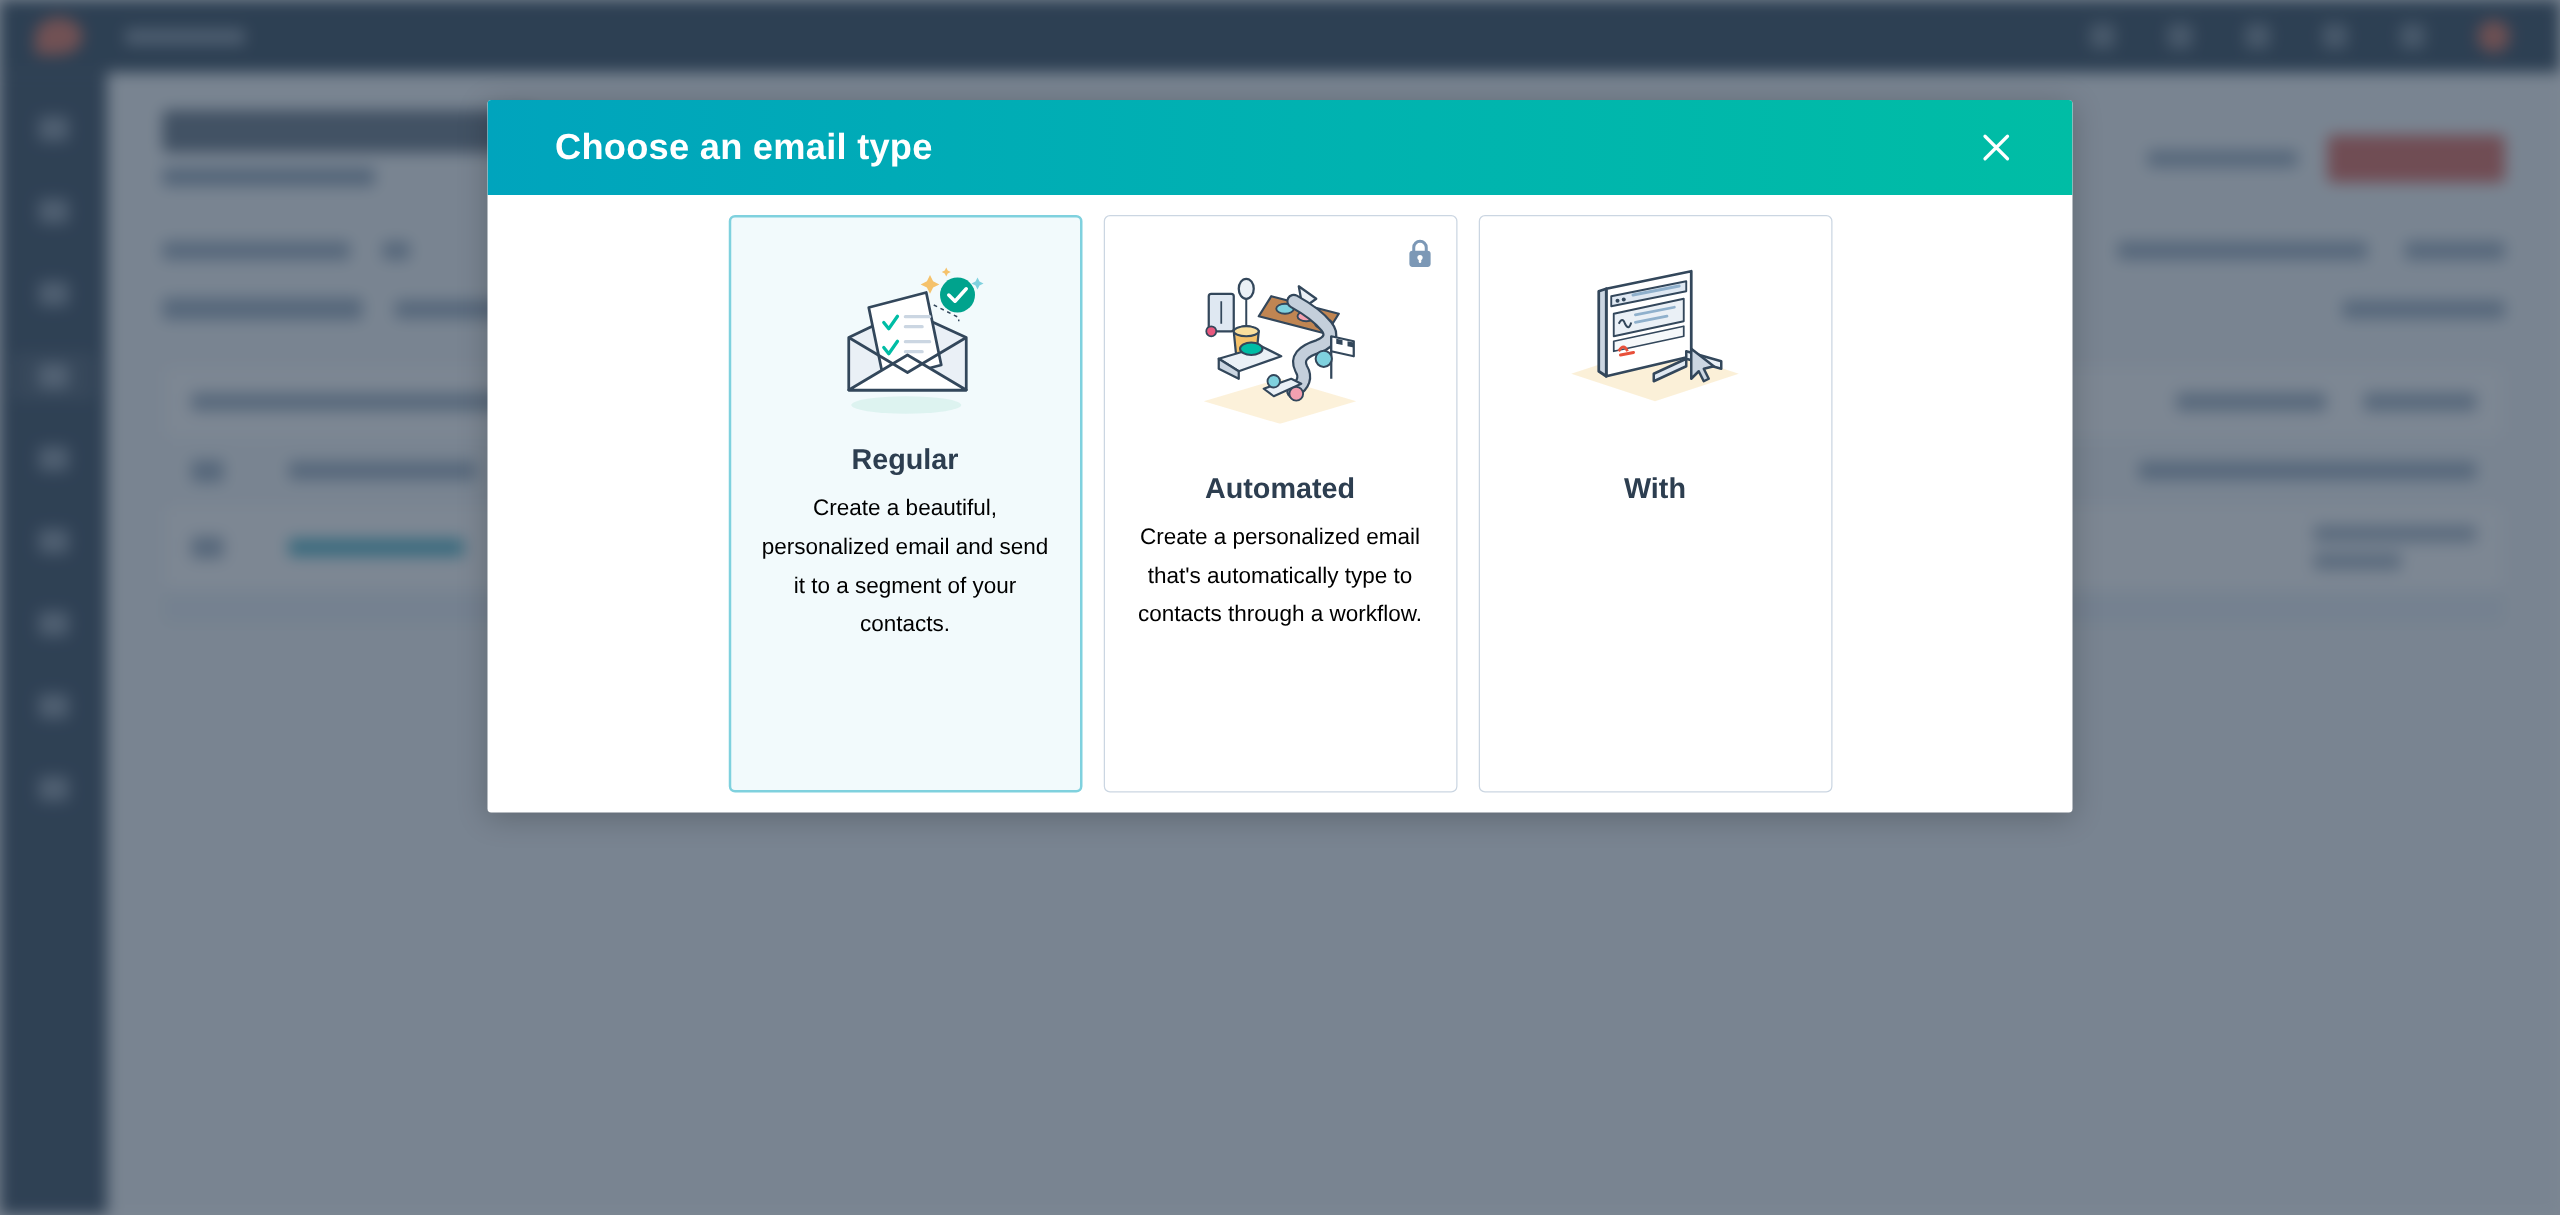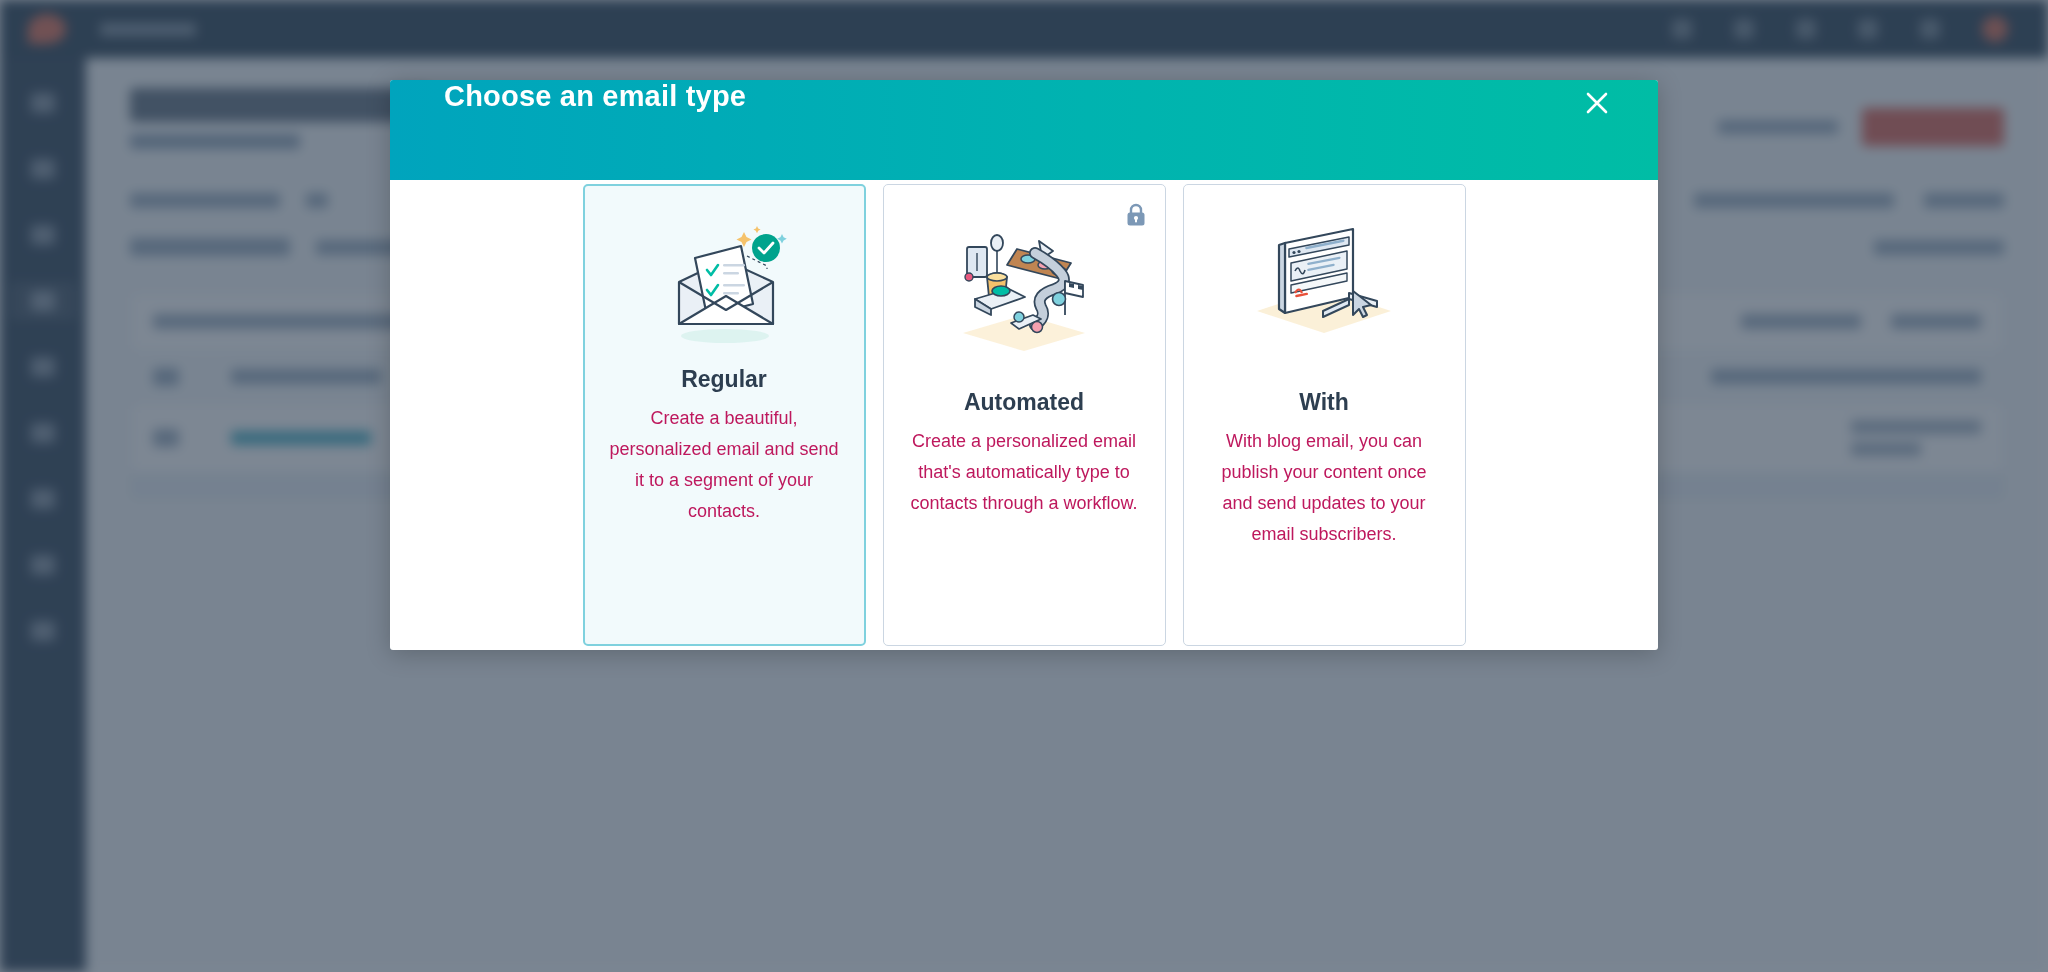--- a/index.html
+++ b/index.html
@@ -83,23 +83,23 @@
     position: absolute;
     left: 390px; top: 80px;
     width: 1268px; height: 570px;
     background: #ffffff;
     border-radius: 3px;
     box-shadow: 0 4px 24px rgba(0,0,0,.22);
     display: flex; flex-direction: column;
     overflow: hidden;
   }
   #modal-header {
-    height: 100px; flex: none;
+    height: 76px; flex: none;
     background: linear-gradient(90deg, #00a4bd 0%, #00b3b0 55%, #00bda5 100%);
-    display: flex; align-items: flex-start;
+    display: flex; align-items: center;
     padding: 0 38px 0 54px;
     gap: 35px;
   }
   #modal-title {
     color: #ffffff;
     font-size: 29px;
     font-weight: bold;
     letter-spacing: .2px;
   }
   #modal-close {
@@ -148,21 +148,21 @@
     margin-top: 38px;
     font-size: 23px;
     font-weight: bold;
     color: #2d3e50;
   }
   .type-card.selected .card-title { margin-top: 14px; }
   .card-desc {
     margin-top: 10px;
     font-size: 18px;
     line-height: 31px;
-    color: #be185d;
+    color: #000000;
     max-width: 252px;
   }
   .card-lock {
     position: absolute;
     top: 18px; right: 18px;
     width: 22px; height: 24px;
   }
 </style>
 </head>
 <body>
@@ -368,17 +368,16 @@
           <rect x="58" y="50" width="28" height="2.2" rx="1.1" fill="#8fb0cc" transform="rotate(-11 58 50)"></rect>
           <path d="M42 66 L98 54 L98 62 L42 74 Z" fill="#f5f8fa" stroke="#33475b" stroke-width="1.4" stroke-linejoin="round"></path>
           <path d="M46 74 q4 -7 7 0" stroke="#e8503a" stroke-width="2.2" fill="none"></path>
           <rect x="46" y="76" width="13" height="2.4" rx="1.2" fill="#e8503a" transform="rotate(-11 46 76)"></rect>
           <path d="M100 74 L128 82 L128 88 L100 80 Z" fill="#eaf0f6" stroke="#33475b" stroke-width="2" stroke-linejoin="round"></path>
           <path d="M74 92 L100 80 L100 86 L74 98 Z" fill="#dfe8f2" stroke="#33475b" stroke-width="2" stroke-linejoin="round"></path>
           <path d="M104 72 L104 96 L110 90 L114 98 L118 96 L114 88 L122 86 Z" fill="#cbd6e2" stroke="#33475b" stroke-width="2" stroke-linejoin="round"></path>
         </svg>
       </div>
       <div class="card-title">With</div>
-      <div class="card-desc">With blog email, you can publish your content once and send updates to your email subscribers.</div>
     </div>
 
   </div>
 </div>
 
 </body></html>

